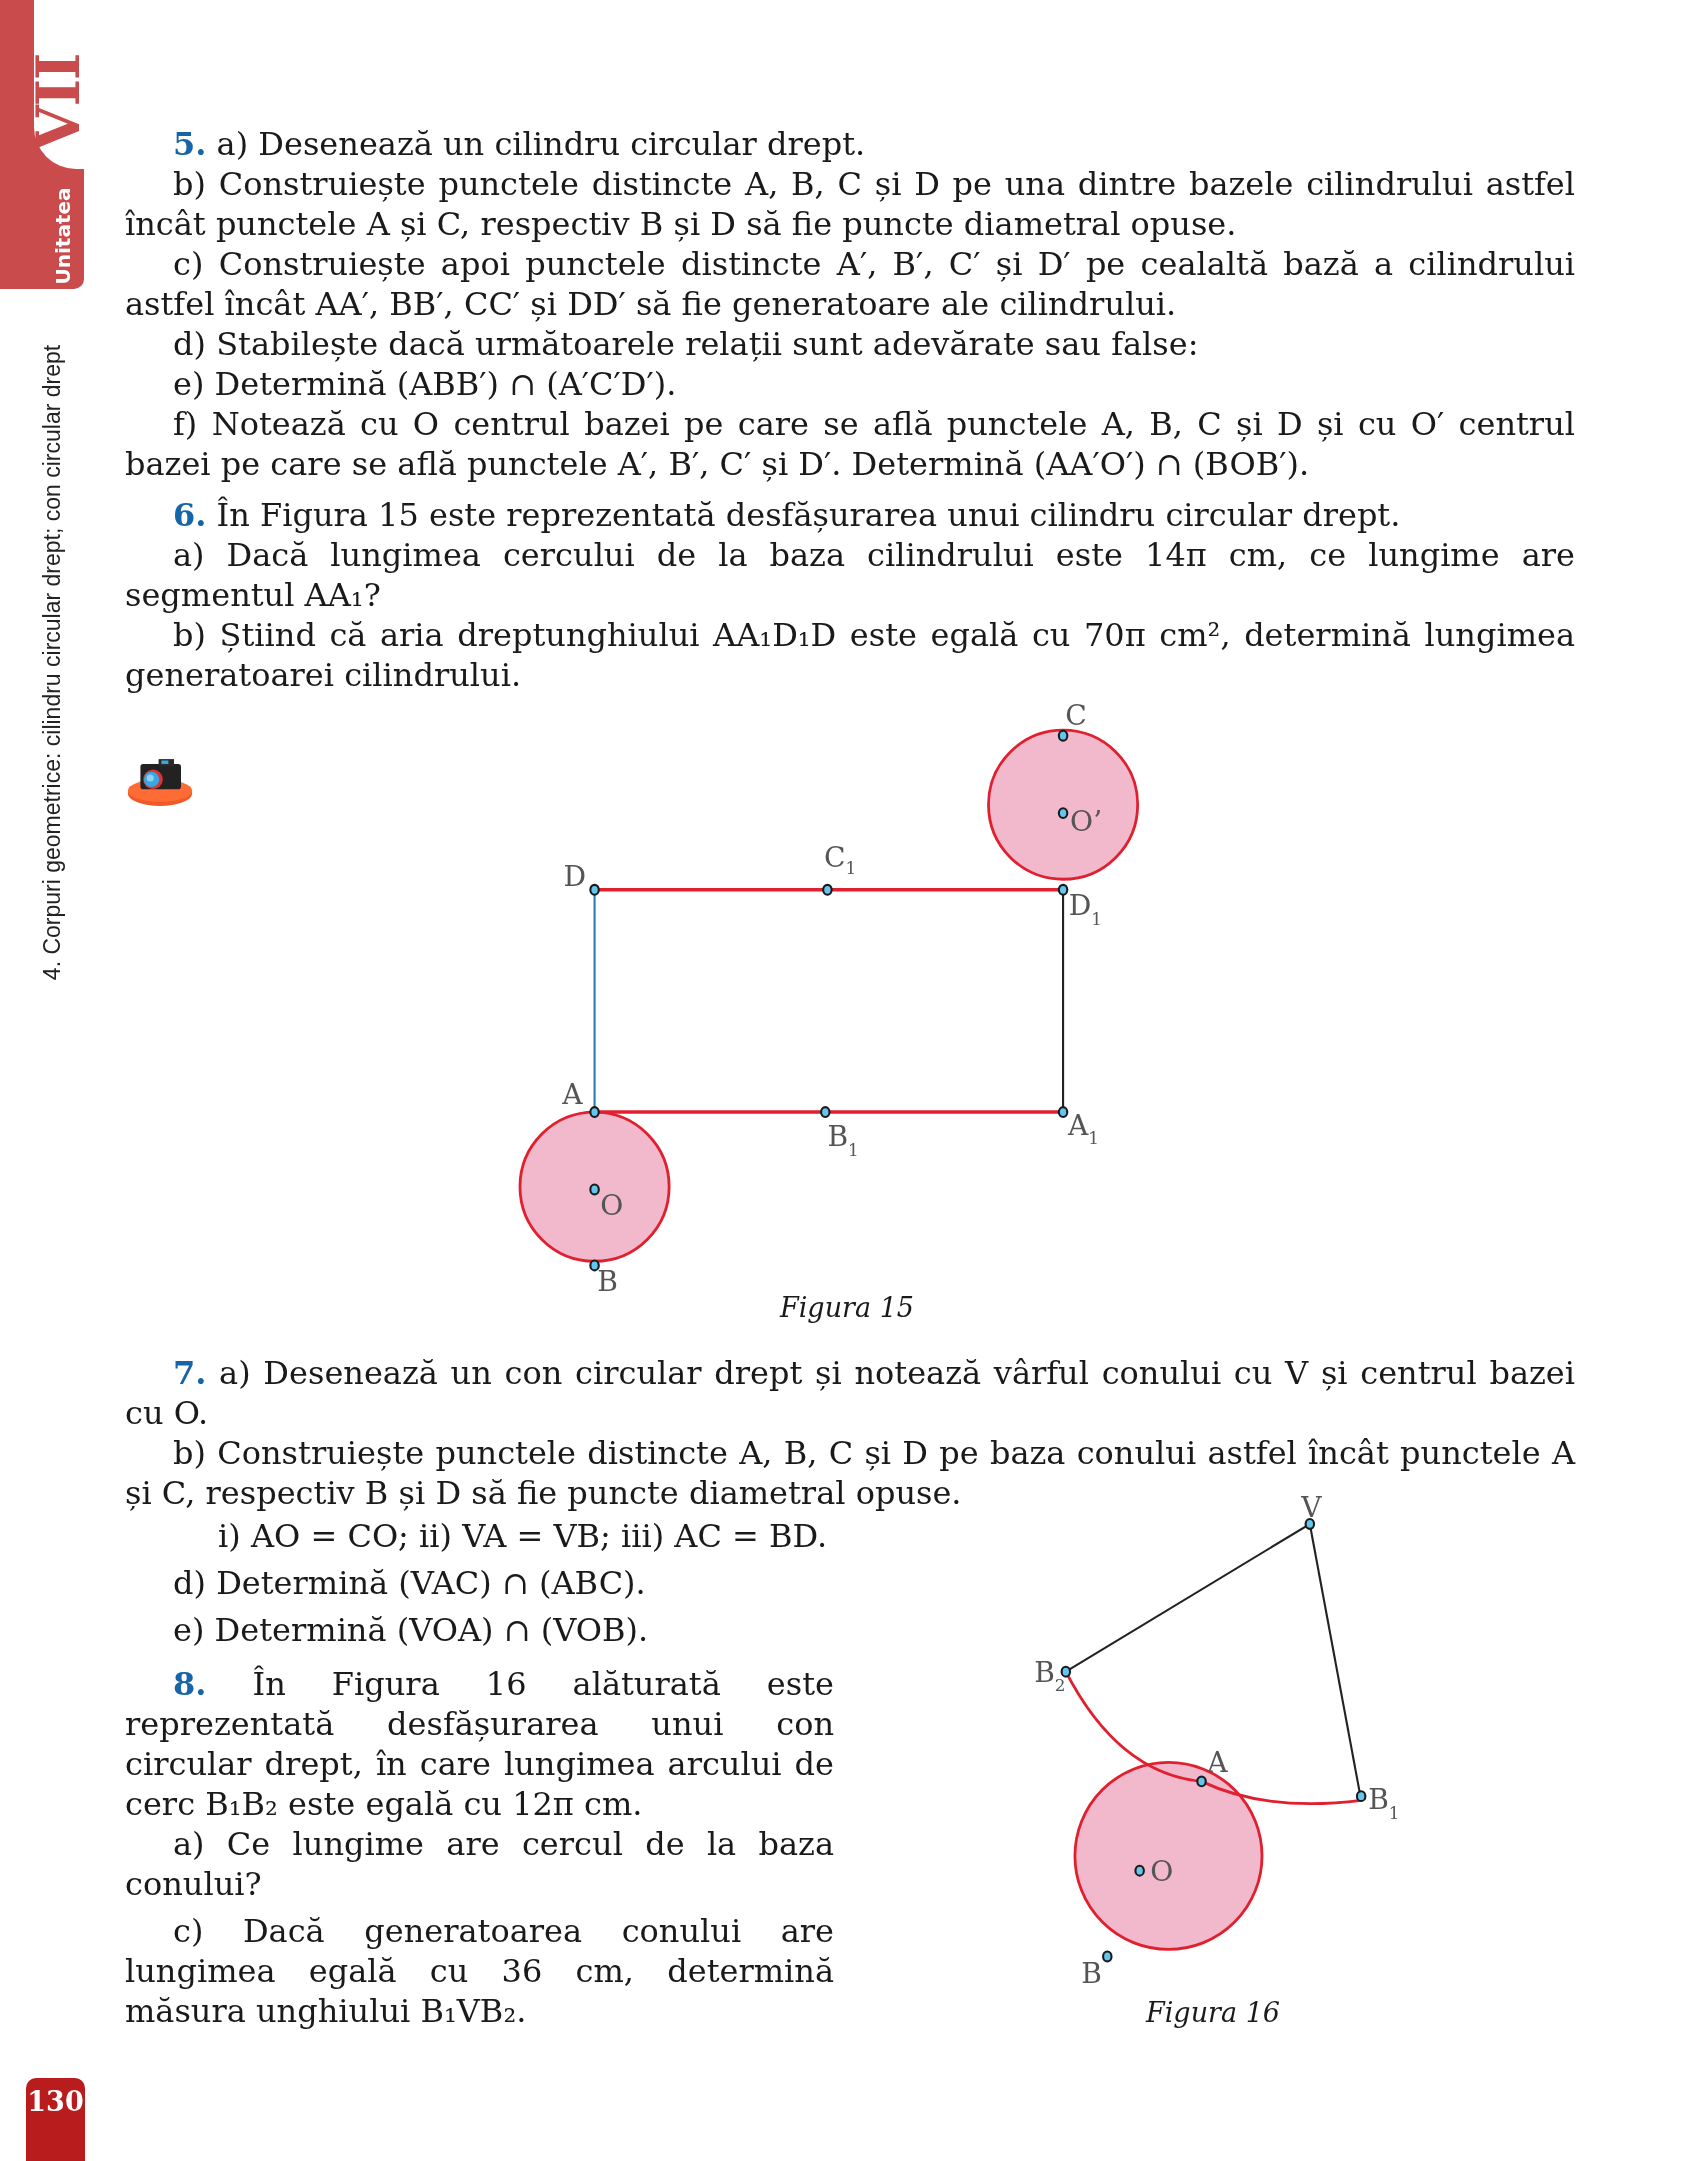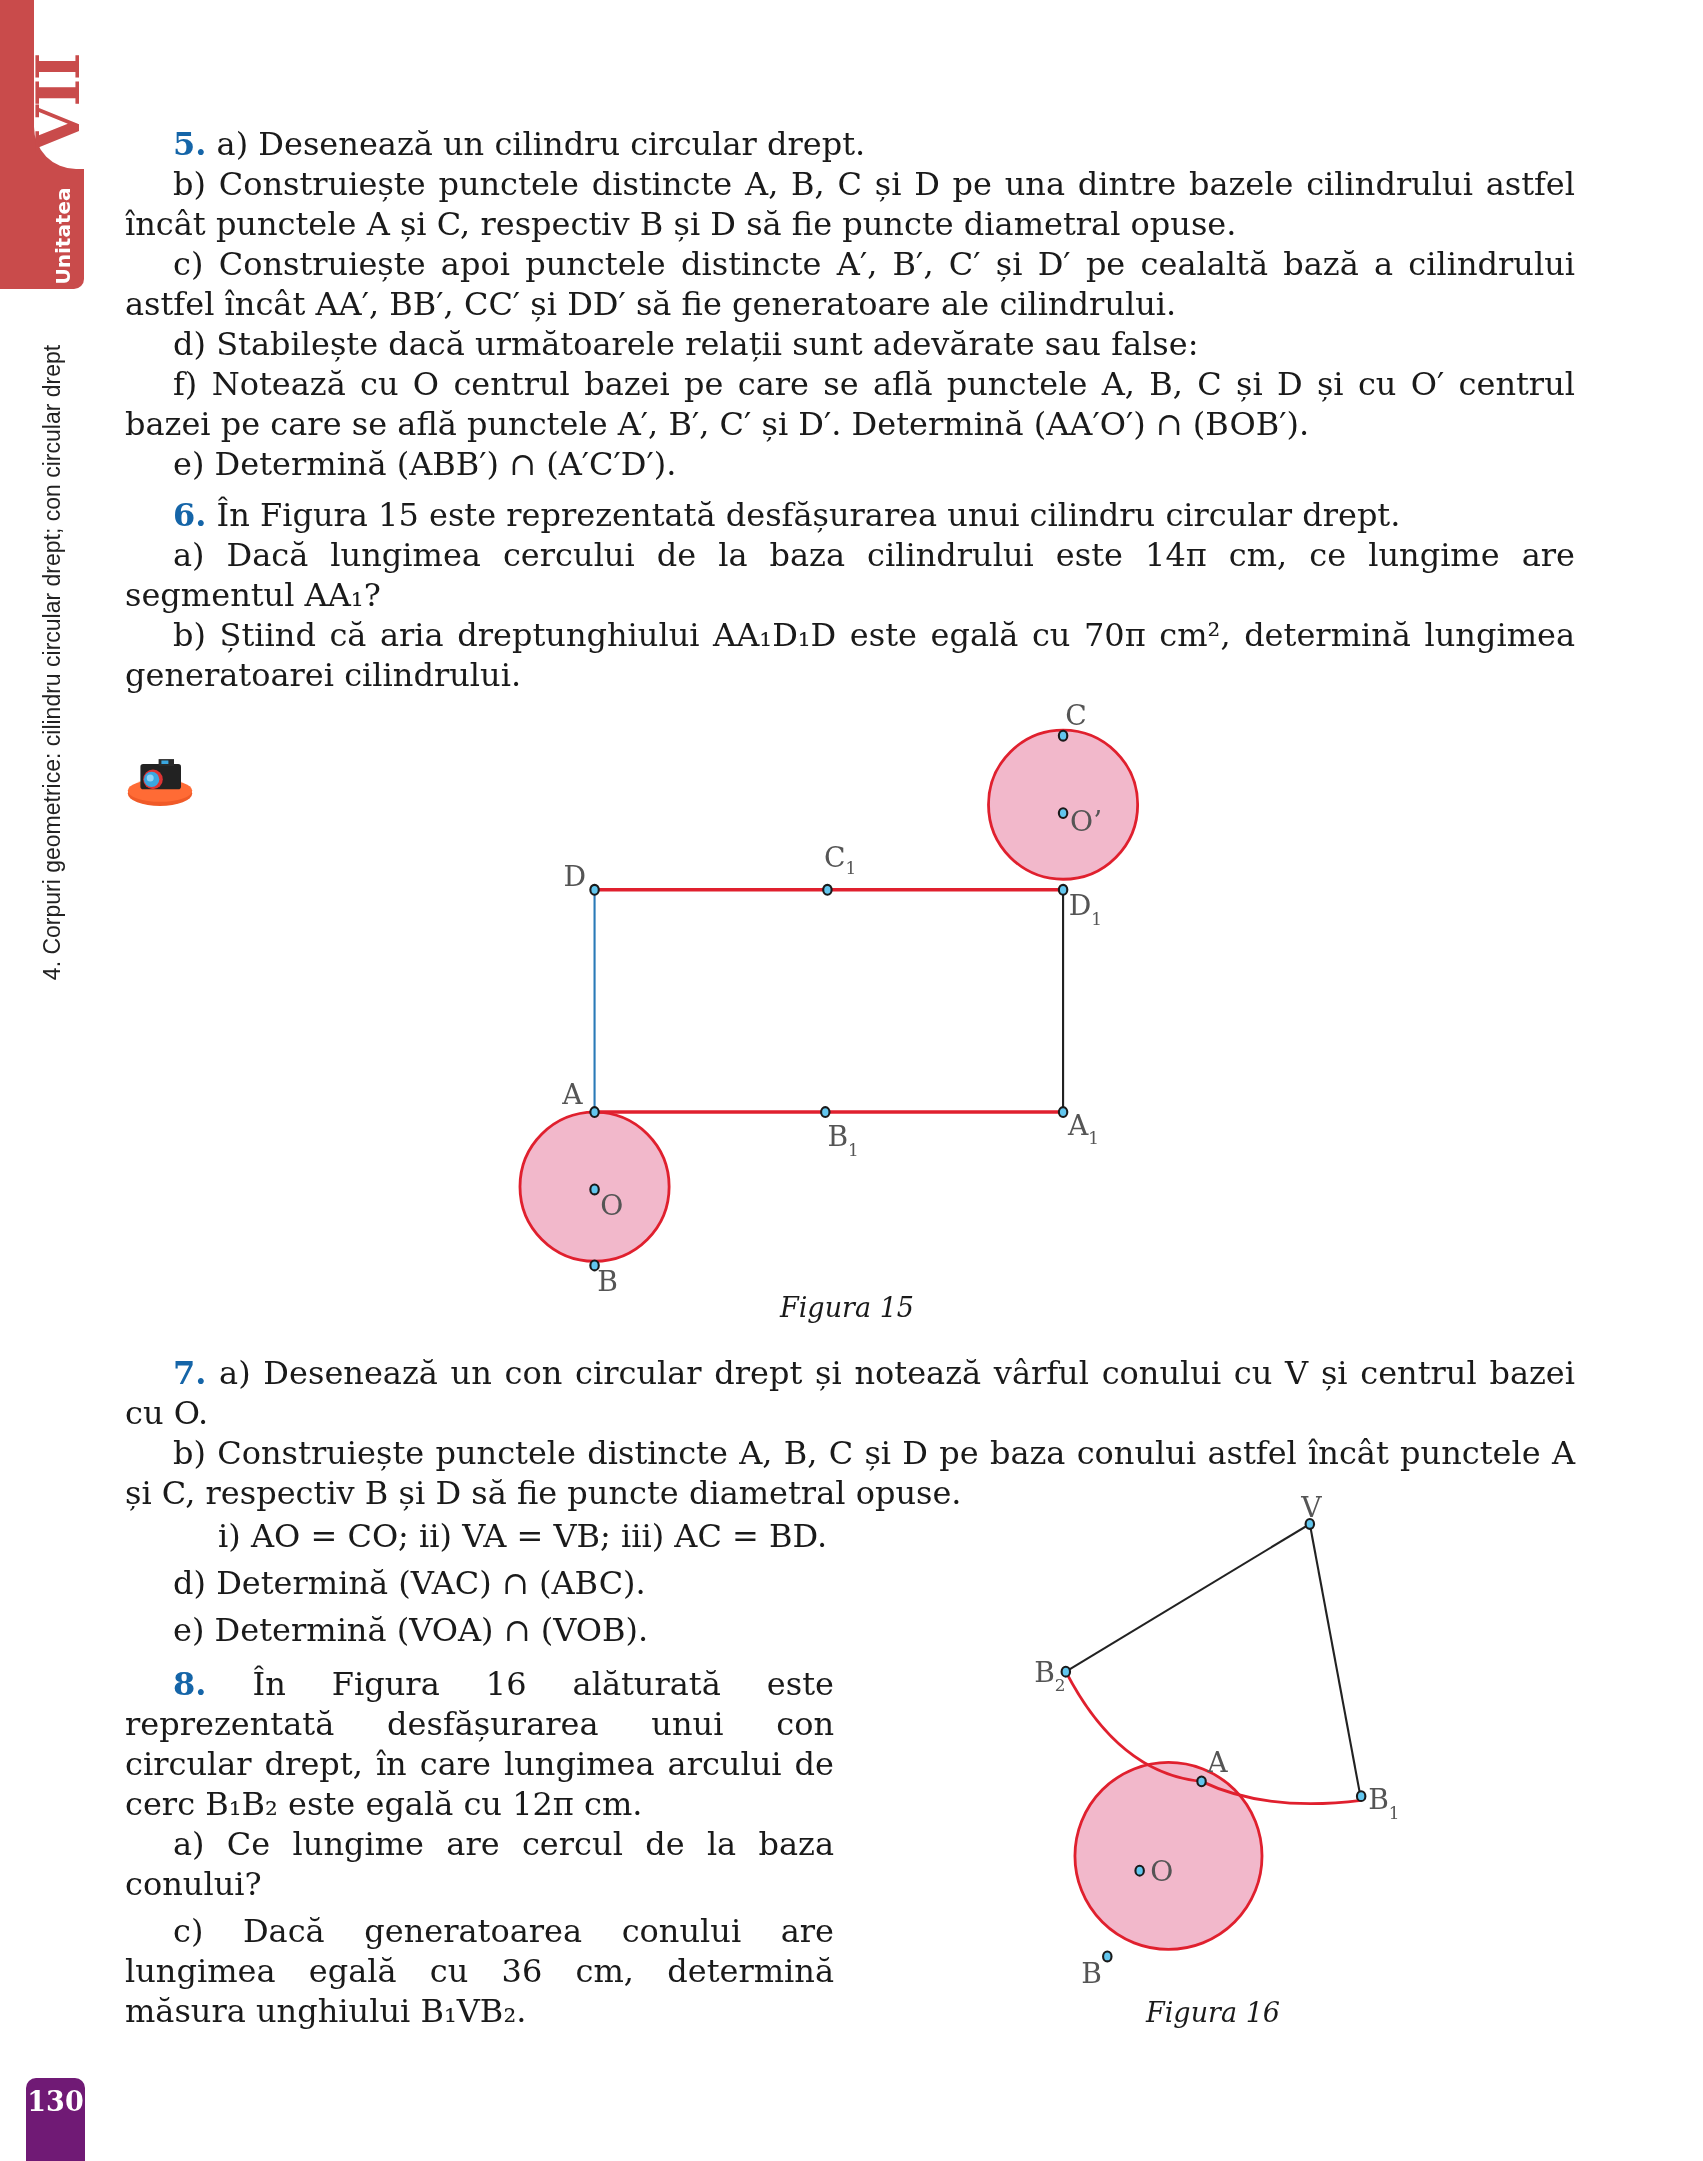--- a/index.html
+++ b/index.html
@@ -5,21 +5,21 @@
   html,body{margin:0;padding:0;background:#fff;}
   body{width:1704px;height:2161px;position:relative;overflow:hidden;font-family:"DejaVu Serif","Liberation Serif",serif;color:#1a1a1a;}
   .sidebar-tab{position:absolute;left:0;top:0;width:84px;height:289px;background:#c94b4b;border-bottom-right-radius:10px;}
   .unit-roman-wrap{position:absolute;left:34px;top:0;width:51px;height:169px;background:#fff;border-bottom-left-radius:42px;}
   .unit-roman{position:absolute;left:30px;top:49px;width:56px;height:106px;display:flex;align-items:center;justify-content:center;}
   .unit-roman span{display:block;transform:rotate(-90deg);font-family:"DejaVu Serif",serif;font-size:59px;font-weight:bold;color:#c94b4b;letter-spacing:-1.4px;white-space:nowrap;}
   .unit-label{position:absolute;left:41px;top:190px;width:42px;height:91px;display:flex;align-items:center;justify-content:center;}
   .unit-label span{display:block;transform:rotate(-90deg);font-family:"DejaVu Sans",sans-serif;font-weight:bold;font-size:20px;color:#fff;white-space:nowrap;}
   .chapter-label{position:absolute;left:35px;top:310px;width:35px;height:704px;display:flex;align-items:center;justify-content:center;}
   .chapter-label span{display:block;transform:rotate(-90deg);font-family:"Liberation Sans",sans-serif;font-size:23px;color:#222;white-space:nowrap;}
-  .page-num{position:absolute;left:26px;top:2078px;width:59px;height:84px;background:#701a75;border-top-left-radius:10px;border-top-right-radius:10px;}
+  .page-num{position:absolute;left:26px;top:2078px;width:59px;height:84px;background:#b91c1c;border-top-left-radius:10px;border-top-right-radius:10px;}
   .page-num span{position:absolute;left:0;right:0;top:8.4px;text-align:center;font-family:"DejaVu Serif",serif;font-weight:bold;font-size:27px;color:#fff;}
   .camera-icon{position:absolute;left:125px;top:750px;width:77px;height:63px;}
 
   .content{position:absolute;left:125px;top:124px;width:1450px;font-size:32px;line-height:40px;}
   .p{margin:0;text-align:justify;}
   .ind{text-indent:48px;}
   .ind2{padding-left:93px;}
   .num{color:#1565a8;font-weight:bold;}
   .narrow{width:709px;}
   .fig{position:absolute;}
@@ -51,22 +51,22 @@
   <circle cx="36" cy="40" r="5" fill="#8fd4f7"></circle>
 </svg>
 
 <div class="content">
 
   <div>
     <p class="p ind"><span class="num">5.</span> <span>a) Desenează un cilindru circular drept.</span></p>
     <p class="p ind">b) Construiește punctele distincte A, B, C și D pe una dintre bazele cilindrului astfel încât punctele A și C, respectiv B și D să fie puncte diametral opuse.</p>
     <p class="p ind">c) Construiește apoi punctele distincte A′, B′, C′ și D′ pe cealaltă bază a cilindrului astfel încât AA′, BB′, CC′ și DD′ să fie generatoare ale cilindrului.</p>
     <p class="p ind">d) Stabilește dacă următoarele relații sunt adevărate sau false:</p>
+    <p class="p ind">e) Determină (ABB′) ∩ (A′C′D′).</p>
     <p class="p ind">f) Notează cu O centrul bazei pe care se află punctele A, B, C și D și cu O′ centrul bazei pe care se află punctele A′, B′, C′ și D′. Determină (AA′O′) ∩ (BOB′).</p>
-    <p class="p ind">e) Determină (ABB′) ∩ (A′C′D′).</p>
   </div>
 
   <div style="margin-top:11.3px;">
     <p class="p ind"><span class="num">6.</span> <span>În Figura 15 este reprezentată desfășurarea unui cilindru circular drept.</span></p>
     <p class="p ind">a) Dacă lungimea cercului de la baza cilindrului este 14π cm, ce lungime are segmentul AA₁?</p>
     <p class="p ind">b) Știind că aria dreptunghiului AA₁D₁D este egală cu 70π cm², determină lungimea generatoarei cilindrului.</p>
   </div>
 </div>
 
 <svg class="fig" style="left:493px;top:690px;" width="704" height="605" viewBox="720 980 1000 860">

